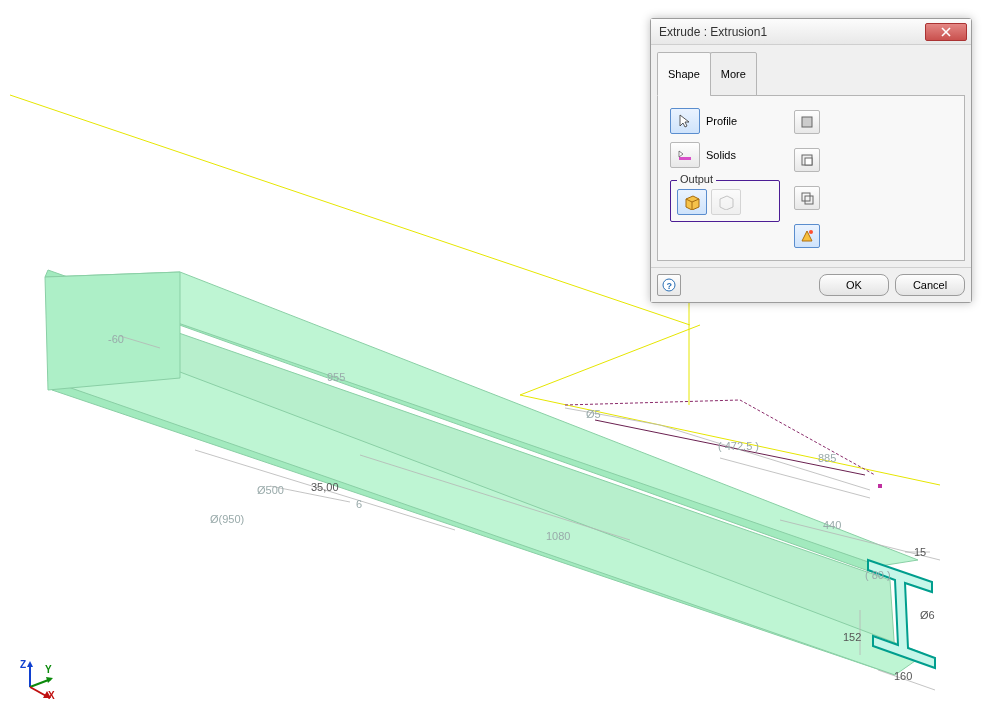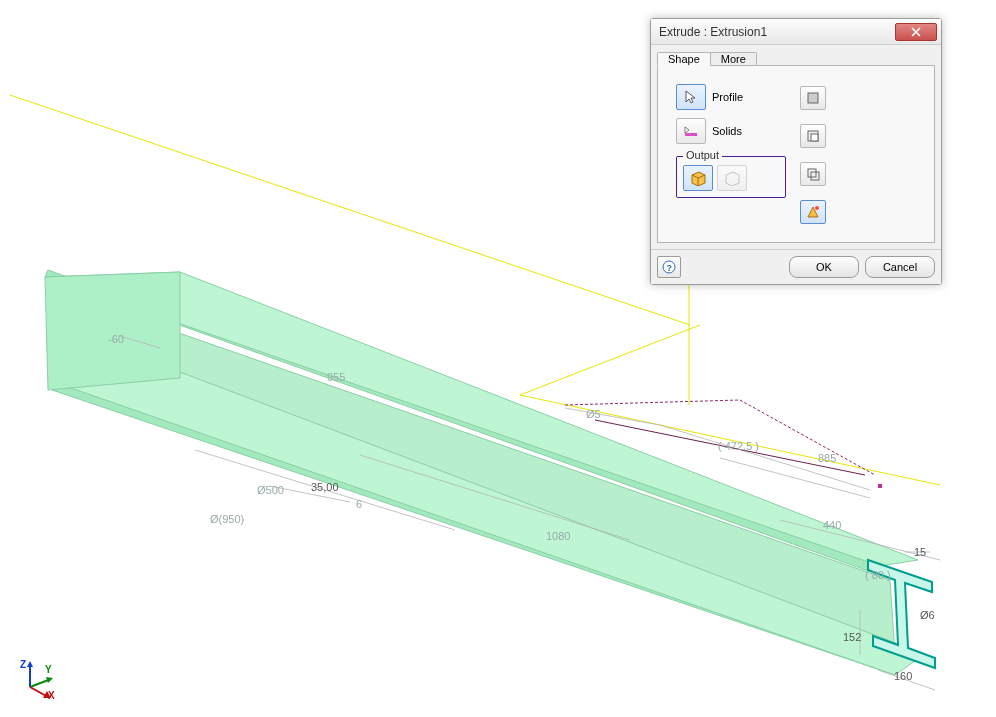--- a/index.html
+++ b/index.html
@@ -38,21 +38,21 @@
     font-size: 11px;
     white-space: nowrap;
   }
   .dim.dark { color: #555; }
 
   
   .dialog {
     position: absolute;
     left: 650px;
     top: 18px;
-    width: 292px;
+    width: 322px;
     background: #f0f0f0;
     border: 1px solid #9c9c9c;
     border-radius: 3px;
     box-shadow: 0 0 10px rgba(0,0,0,0.25);
   }
   .dialog-titlebar {
     height: 26px;
     background: linear-gradient(to bottom, #fcfcfc, #e8e8e8);
     border-bottom: 1px solid #cfcfcf;
     display: flex;
@@ -83,37 +83,37 @@
   }
 
   .tab-strip {
     display: flex;
     margin-bottom: 0;
     position: relative;
     top: 1px;
     z-index: 2;
   }
   .tab {
-    padding: 0 10px;
+    padding: 15px 10px;
     border: 1px solid #b5b5b5;
     background: #eee;
     font-size: 11px;
     cursor: pointer;
     margin-right: -1px;
     border-radius: 2px 2px 0 0;
   }
   .tab.active {
     background: #f8f8f8;
     border-bottom: 1px solid #f8f8f8;
   }
 
   .tab-panel {
     border: 1px solid #b5b5b5;
     background: #f8f8f8;
-    padding: 18px;
+    padding: 12px;
     display: flex;
     gap: 10px;
   }
 
   .col { display: flex; flex-direction: column; gap: 8px; }
   .col.left { width: 110px; }
   .col.mid { width: 34px; align-items: center; justify-content:flex-start; padding-top:2px;}
   .col.right { flex: 1; }
 
   .pick-btn {

